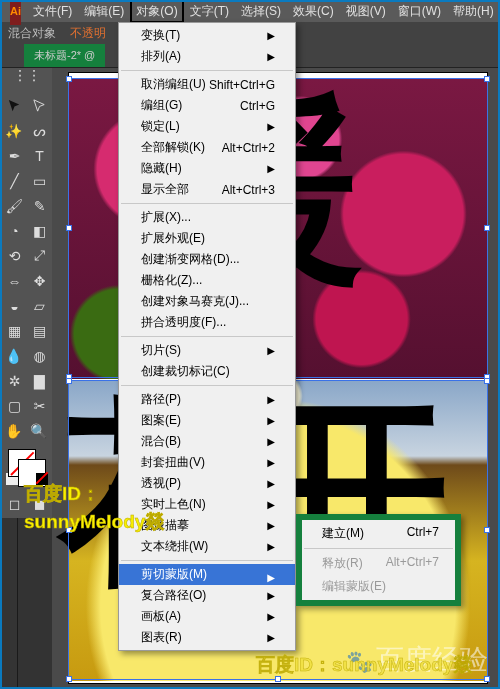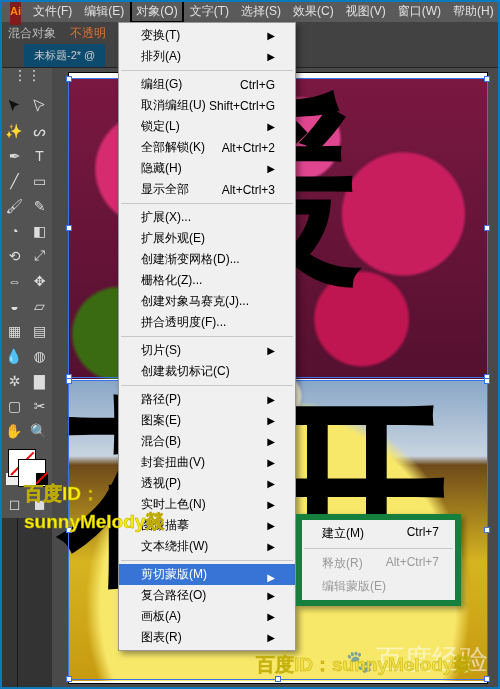--- a/index.html
+++ b/index.html
@@ -39,21 +39,21 @@
     font-size: 12px;
   }
   .secondbar .dim { color:#bbb; }
   .secondbar .orange { color:#e07030; }
   .tabbar {
     display:flex; align-items:center; height:24px;
     background:#424242; border-bottom:1px solid #222;
     padding-left:6px;
   }
   .tab {
-    background:#0c4a6e; color:#ccc; font-size:11px;
+    background:#15803d; color:#ccc; font-size:11px;
     padding:4px 10px;
     margin-left:18px;
   }
   .leftmargin {
     position:absolute; left:0; top:68px; width:18px; bottom:0;
     background:#343434; border-right:1px solid #1a1a1a;
   }
   .toolbox {
     position:absolute; left:2px; top:68px; width:50px;
     background:#535353;
@@ -280,26 +280,26 @@
     <div class="dd-item">
       <span>变换(T)</span>
       <span class="arrow">▶</span>
     </div>
     <div class="dd-item">
       <span>排列(A)</span>
       <span class="arrow">▶</span>
     </div>
     <div class="dd-sep"></div>
     <div class="dd-item">
+      <span>取消编组(U)</span>
+      <span>Shift+Ctrl+G</span>
+    </div>
+    <div class="dd-item">
       <span>编组(G)</span>
       <span>Ctrl+G</span>
-    </div>
-    <div class="dd-item">
-      <span>取消编组(U)</span>
-      <span>Shift+Ctrl+G</span>
     </div>
     <div class="dd-item">
       <span>锁定(L)</span>
       <span class="arrow">▶</span>
     </div>
     <div class="dd-item">
       <span>全部解锁(K)</span>
       <span>Alt+Ctrl+2</span>
     </div>
     <div class="dd-item">

